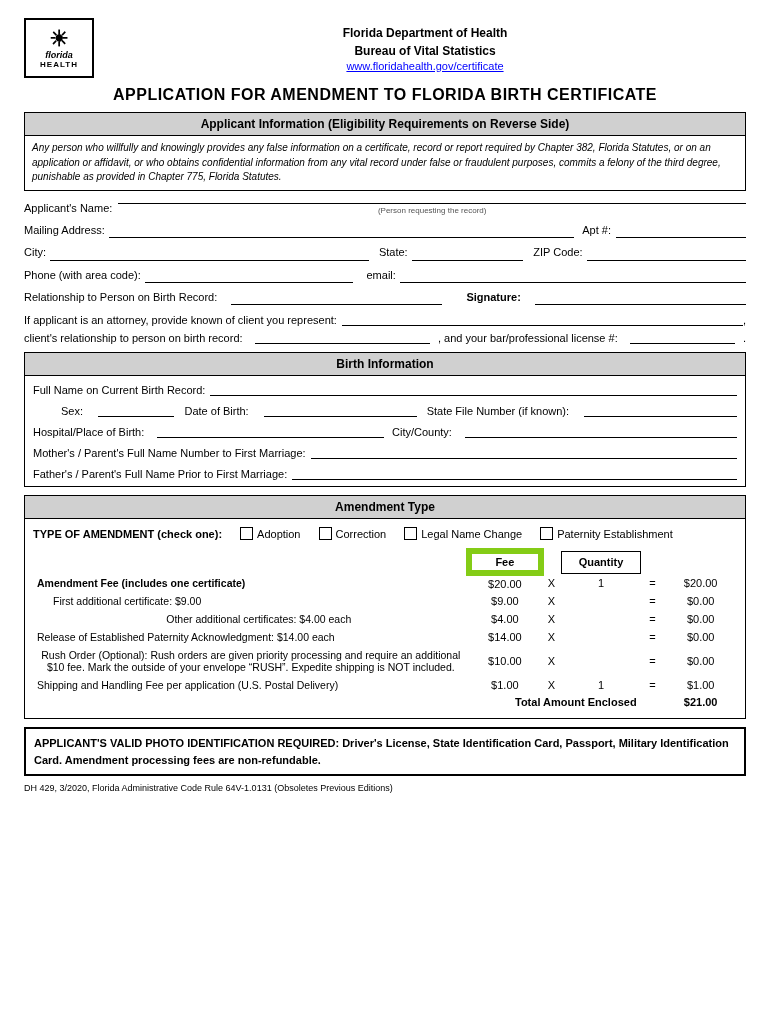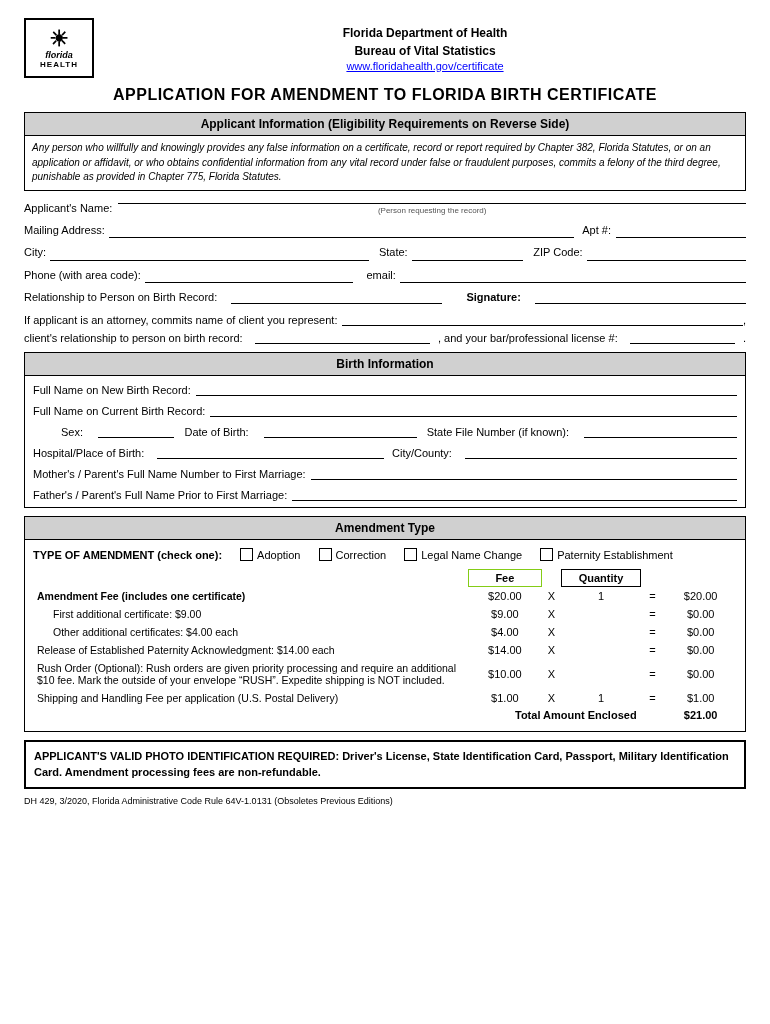--- a/index.html
+++ b/index.html
@@ -120,21 +120,21 @@
       white-space: nowrap;
       font-size: 11px;
     }
     .apt-field {
       width: 130px;
       border-bottom: 1px solid #000;
       height: 14px;
     }
     .sig-row {
       display: flex;
-      align-items: flex-start;
+      align-items: center;
       gap: 10px;
     }
     .sig-label {
       font-size: 11px;
       font-weight: bold;
     }
     .attorney-row {
       margin-bottom: 4px;
       font-size: 11px;
     }
@@ -335,42 +335,38 @@
 
   <div class="form-row sig-row">
     <label>Relationship to Person on Birth Record:</label>
     <div class="underline-field" style="flex:1;"></div>
     <label style="margin-left:14px;" class="sig-label">Signature:</label>
     <div class="underline-field" style="flex:1;"></div>
   </div>
 
   <div class="attorney-row">
     <div class="attorney-line">
-      <label>If applicant is an attorney, commits name of client you represent:</label>
+      <label>If applicant is an attorney, provide known of client you represent:</label>
       <div class="underline-field" style="flex:1;"></div>
       <span>,</span>
     </div>
   </div>
 
   <div class="client-row" style="margin-bottom:8px;">
     <label>client's relationship to person on birth record:</label>
     <div class="underline-field" style="flex:1;"></div>
     <label style="white-space:nowrap;">, and your bar/professional license #:</label>
     <div class="underline-field" style="flex:0.6;"></div>
     <span>.</span>
   </div>
 </div>
 
 <div class="birth-section">
   <div class="section-header">Birth Information</div>
   <div class="birth-body">
-    <div class="full-line">
-      <label>Full Name on New Birth Record:</label>
-      <div class="underline-field"></div>
-    </div>
     <div class="full-line">
       <label>Full Name on Current Birth Record:</label>
       <div class="underline-field"></div>
     </div>
     <div class="full-line" style="gap:10px; flex-wrap:wrap;margin-left:28px;">
       <label>Sex:</label>
       <div class="underline-field" style="flex:0.5; min-width:50px;"></div>
       <label>Date of Birth:</label>
       <div class="underline-field" style="flex:1;"></div>
       <label>State File Number (if known):</label>
@@ -414,21 +410,21 @@
       <div class="checkbox-item">
         <div class="checkbox"></div>
         <span>Paternity Establishment</span>
       </div>
     </div>
 
     <table class="fee-table">
       <thead>
         <tr>
           <td class="fee-desc"></td>
-          <td class="col-header" style="width:55px; border:1px solid #84cc16; padding:2px 4px;">Fee</td>
+          <td class="col-header" style="width:55px; border:6px solid #84cc16; padding:2px 4px;">Fee</td>
           <td style="width:14px;"></td>
           <td class="col-header" style="width:60px; border:1px solid #000; padding:2px 4px;">Quantity</td>
           <td style="width:18px;"></td>
           <td style="width:55px;"></td>
         </tr>
       </thead>
       <tbody id="fee-rows">
       <tr>
             <td class="fee-desc" style="font-size: 10.5px; padding-top: 3px; padding-bottom: 3px; font-weight: bold;">Amendment Fee (includes one certificate)</td>
             <td class="fee-cell">$20.00</td>
@@ -439,37 +435,37 @@
           </tr>
           <tr>
             <td class="fee-desc" style="font-size: 10.5px; padding-top: 3px; padding-bottom: 3px; font-weight: normal; padding-left: 20px;">First additional certificate:  $9.00</td>
             <td class="fee-cell">$9.00</td>
             <td class="x-cell">X</td>
             <td class="qty-cell"></td>
             <td class="eq-cell">=</td>
             <td class="total-cell">$0.00</td>
           </tr>
           <tr>
-            <td class="fee-desc" style="font-size: 10.5px; padding-top: 3px; padding-bottom: 3px; font-weight: normal; padding-left: 20px;">Other additional certificates:  $4.00 each</td>
+            <td class="fee-desc" style="font-size: 10.5px; padding-top: 3px; padding-bottom: 3px; font-weight: normal; padding-left: 20px; text-align: center;">Other additional certificates:  $4.00 each</td>
             <td class="fee-cell">$4.00</td>
             <td class="x-cell">X</td>
             <td class="qty-cell"></td>
             <td class="eq-cell">=</td>
             <td class="total-cell">$0.00</td>
           </tr>
           <tr>
             <td class="fee-desc" style="font-size: 10.5px; padding-top: 3px; padding-bottom: 3px; font-weight: normal;">Release of Established Paternity Acknowledgment:  $14.00 each</td>
             <td class="fee-cell">$14.00</td>
             <td class="x-cell">X</td>
             <td class="qty-cell"></td>
             <td class="eq-cell">=</td>
             <td class="total-cell">$0.00</td>
           </tr>
           <tr>
-            <td class="fee-desc" style="font-size: 10.5px; padding-top: 3px; padding-bottom: 3px; font-weight: normal;">Rush Order (Optional): Rush orders are given priority processing and require an additional $10 fee. Mark the outside of your envelope “RUSH”. Expedite shipping is NOT included.</td>
+            <td class="fee-desc" style="font-size: 10.5px; padding-top: 3px; padding-bottom: 3px; font-weight: normal; text-align: center;">Rush Order (Optional): Rush orders are given priority processing and require an additional $10 fee. Mark the outside of your envelope “RUSH”. Expedite shipping is NOT included.</td>
             <td class="fee-cell">$10.00</td>
             <td class="x-cell">X</td>
             <td class="qty-cell"></td>
             <td class="eq-cell">=</td>
             <td class="total-cell">$0.00</td>
           </tr>
           <tr>
             <td class="fee-desc" style="font-size: 10.5px; padding-top: 3px; padding-bottom: 3px; font-weight: normal;">Shipping and Handling Fee per application (U.S. Postal Delivery)</td>
             <td class="fee-cell">$1.00</td>
             <td class="x-cell">X</td>

